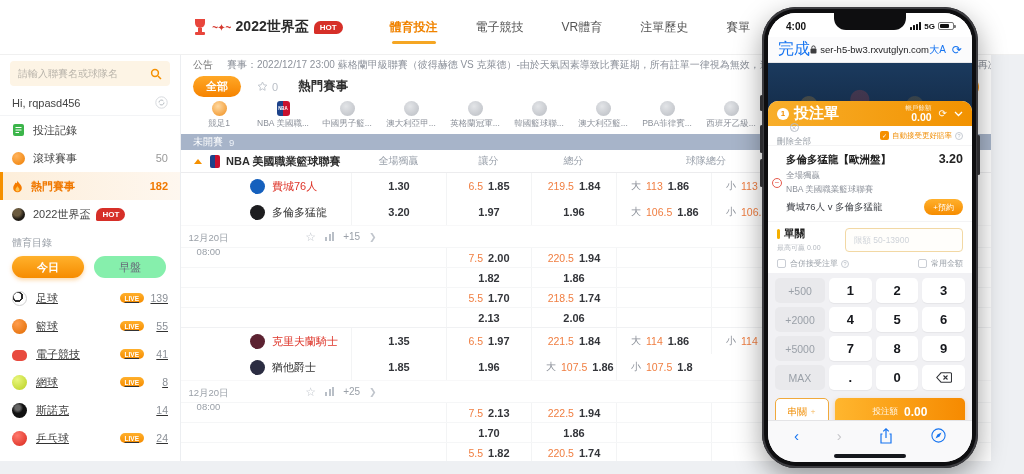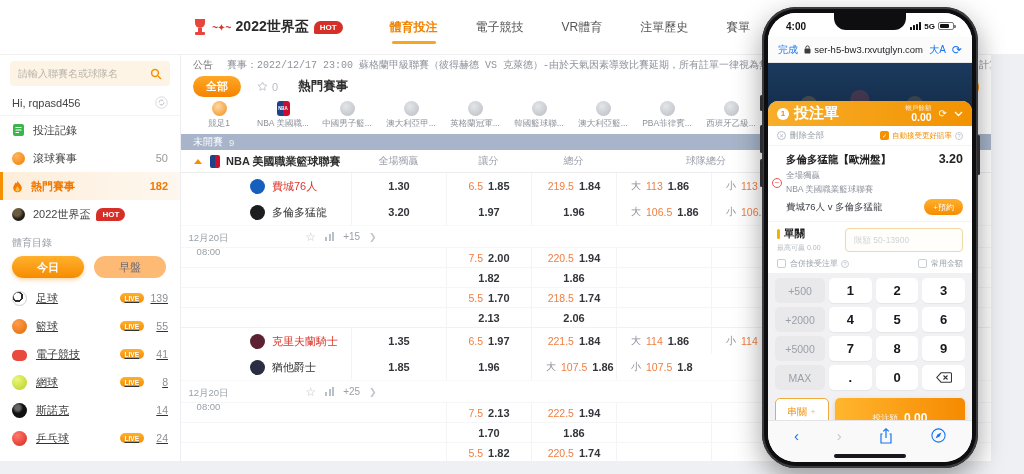--- a/index.html
+++ b/index.html
@@ -42,40 +42,40 @@
   .menu-item { display:flex; align-items:center; height:28px; padding:0 12px; cursor:pointer; }
   .menu-item .mi-label { font-size:11px; color:#444; margin-left:8px; }
   .menu-item .mi-count { margin-left:auto; font-size:11px; color:#999; }
   .menu-item.active { background:linear-gradient(90deg,#fdeeda,#fef7ef); border-left:3px solid #f59000; padding-left:9px;}
   .menu-item.active .mi-label, .menu-item.active .mi-count { color:#f07800; font-weight:bold; }
   .catalog-label { font-size:10px; color:#9aa0a8; padding:8px 12px 4px; }
   .pill-row { display:flex; gap:10px; padding:2px 12px 6px; }
   .pill { width:72px; height:22px; border-radius:12px; display:flex; align-items:center; justify-content:center;
     font-size:11px; cursor:pointer; }
   .pill.today { background:linear-gradient(180deg,#ffb12c,#f68c00); color:#fff; font-weight:bold; box-shadow:0 2px 4px rgba(246,140,0,.35);}
-  .pill.early { background:#fdba74; color:#667; }
+  .pill.early { background:#86efac; color:#667; }
   .sport-item { display:flex; align-items:center; height:28px; padding:0 12px; cursor:pointer;text-decoration:underline; }
   .sport-item .sname { margin-left:9px; font-size:11px; color:#3d3d3d; }
   .sport-item .spacer { flex:1; }
   .live { background:linear-gradient(180deg,#ffb02c,#f68c00); color:#fff; font-size:6.5px; font-weight:bold;
     border-radius:7px; padding:1.5px 5px; margin-right:6px; }
   .scount { font-size:10.5px; color:#8a8f96; min-width:18px; text-align:right; }
   .sicon { width:15px; height:15px; border-radius:50%; flex:0 0 auto; }
   .ic-soccer { background:radial-gradient(circle at 35% 35%, #fff 0 30%, #2b2b2b 31% 45%, #fff 46%); border:1px solid #cfcfcf; }
   .ic-basketball { background:radial-gradient(circle at 35% 30%, #ff9d4d, #e06a00); }
   .ic-esports { border-radius:5px; background:#e84a3e; height:11px; margin-top:2px; }
   .ic-tennis { background:radial-gradient(circle at 35% 30%, #e9f77e, #b8cf1f); }
   .ic-snooker { background:radial-gradient(circle at 38% 32%, #666 0 18%, #111 40%); }
   .ic-pingpong { background:radial-gradient(circle at 35% 30%, #ff7a6e, #d8251a); }
   .ic-live-ball { background:radial-gradient(circle at 35% 30%, #ffb45e, #ee7d00); }
   .ic-worldcup { background:radial-gradient(circle at 38% 32%, #6b5b3f 0 30%, #201c16 60%); }
 
   
   .main { position:absolute; left:181px; top:55px; width:810px; height:406px; background:#fff; overflow:hidden; }
-  .announce { height:19px; display:flex; align-items:center; padding:0 12px; overflow:hidden; white-space:nowrap;font-family:Liberation Mono, monospace; }
+  .announce { height:19px; display:flex; align-items:center; padding:0 12px; overflow:hidden; white-space:nowrap; }
   .announce .alabel { color:#777; font-size:10px; margin-right:14px; flex:0 0 auto;}
   .announce .atext { color:#8d929b; font-size:10px; }
   .tabs-row { height:25px; display:flex; align-items:center; padding:0 12px;text-align:right; }
   .all-pill { background:linear-gradient(180deg,#ffa827,#f68300); color:#fff; font-size:11px; font-weight:bold;
     border-radius:11px; padding:3px 13px; cursor:pointer; }
   .star-group { display:flex; align-items:center; margin-left:16px; color:#b9bec6; font-size:11px; cursor:pointer;}
   .tabs-title { margin-left:20px; font-size:12.5px; font-weight:bold; color:#2e2e2e; }
   .tabs-right { margin-left:auto; display:flex; align-items:center; }
   .sel-label { font-size:10px; color:#98a0ab; }
   .sel-value { font-size:10.5px; color:#4a4f56; margin:0 3px 0 7px; }
@@ -140,21 +140,21 @@
   .notch { position:absolute; left:50%; transform:translateX(-50%); top:0; width:72px; height:17px;
     background:#0e0e10; border-radius:0 0 12px 12px; }
   .p-status-right { margin-left:auto; display:flex; align-items:center; gap:3px; }
   .sig { display:flex; align-items:flex-end; gap:1px; height:8px;}
   .sig i { width:2px; background:#111; display:block; border-radius:0.5px;}
   .p-net { font-size:8px; font-weight:bold; color:#111; }
   .batt { width:16px; height:8px; border:1px solid #777; border-radius:2px; position:relative; }
   .batt::after { content:""; position:absolute; left:1px; top:1px; bottom:1px; width:9px; background:#111; border-radius:1px;}
   .batt::before { content:""; position:absolute; right:-3px; top:2px; width:2px; height:3px; background:#777; border-radius:0 1px 1px 0;}
   .p-url { height:26px; background:#fbfbfc; border-bottom:1px solid #e8e8ea; display:flex; align-items:center; padding:0 10px;}
-  .p-done { color:#1674f0; font-size:10px; flex:0 0 auto; cursor:pointer;}
+  .p-done { color:#1674f0; font-size:16px; flex:0 0 auto; cursor:pointer;}
   .p-url-center { flex:1; display:flex; align-items:center; justify-content:center; gap:3px; overflow:hidden;}
   .p-url-text { font-size:9.5px; color:#1c1c1e; white-space:nowrap; overflow:hidden;}
   .p-aa { color:#1674f0; font-size:10px; cursor:pointer;}
   .p-reload { color:#1674f0; font-size:12px; margin-left:6px; cursor:pointer;}
   .p-content { flex:1; background:#16304e; position:relative; display:flex; flex-direction:column; overflow:hidden;}
   .p-content::before { content:""; position:absolute; left:0; top:0; right:0; height:52px;
     background:radial-gradient(circle at 20% 80%, #f5a62333 0 8px, transparent 9px),
                radial-gradient(circle at 45% 70%, #e8453c33 0 9px, transparent 10px),
                radial-gradient(circle at 72% 80%, #f5a62326 0 8px, transparent 9px),
                linear-gradient(180deg,#1b3a5e,#142c49); }
@@ -164,21 +164,21 @@
     display:flex; align-items:center; padding:0 9px; }
   .slip-num { width:12px; height:12px; border-radius:50%; background:#fff; color:#f08c00; font-size:8px; font-weight:bold;
     display:flex; align-items:center; justify-content:center; margin-right:5px;}
   .slip-title { color:#fff; font-size:15px; font-weight:bold; }
   .slip-head-right { margin-left:auto; display:flex; align-items:center; gap:7px; }
   .acct { text-align:right; line-height:1.15; }
   .acct-label { font-size:6.5px; color:rgba(255,255,255,.85); }
   .acct-val { font-size:10.5px; font-weight:bold; color:#fff; }
   .hd-ic { color:rgba(255,255,255,.95); font-size:10px; cursor:pointer;}
   .slip-toolbar { height:20px; display:flex; align-items:center; padding:0 9px; border-bottom:1px solid #f4f4f5;}
-  .del-all { display:flex; align-items:center; gap:4px; color:#9aa0a8; font-size:8.5px; cursor:pointer;}
+  .del-all { display:flex; align-items:center; gap:4px; color:#9aa0a8; font-size:8.5px; cursor:pointer;flex-direction:column;}
   .circ-x { width:9px; height:9px; border:1px solid #b9bec6; border-radius:50%; color:#b9bec6; font-size:6px;
     display:flex; align-items:center; justify-content:center; }
   .auto-acc { margin-left:auto; display:flex; align-items:center; gap:3px; cursor:pointer;}
   .auto-box { width:9px; height:9px; background:#f59000; border-radius:2px; color:#fff; font-size:6px;
     display:flex; align-items:center; justify-content:center;}
   .auto-text { color:#f08c00; font-size:7.5px; }
   .info-c { width:8px; height:8px; border:1px solid #c6cbd2; border-radius:50%; color:#b4bac2; font-size:5.5px;
     display:flex; align-items:center; justify-content:center;}
   .bet-card { padding:6px 9px 6px 18px; position:relative; border-bottom:1px solid #f4f4f5;}
   .rm { position:absolute; left:4px; top:32px; width:10px; height:10px; border:1px solid #e65a4d; border-radius:50%;
@@ -206,21 +206,21 @@
   .check-right { margin-left:auto; display:flex; align-items:center; }
   .keypad { background:#f1f1f4; padding:5px 7px; display:grid; grid-template-columns:50px 1fr 1fr 1fr; gap:4px; }
   .key { height:25px; border-radius:5px; display:flex; align-items:center; justify-content:center; cursor:pointer;}
   .key.quick { background:#e9e9ec; color:#9aa0a8; font-size:10.5px; }
   .key.num { background:#fff; color:#16181d; font-size:13px; font-weight:bold; box-shadow:0 1px 1px rgba(0,0,0,.05);}
   .bottom-row { background:#f1f1f4; display:flex; gap:6px; padding:3px 7px 8px; }
   .parlay { width:54px; height:27px; background:#fff; border:1px solid #f0a93c; border-radius:5px; color:#f08c00;
     font-size:10px; display:flex; align-items:center; justify-content:center; gap:2px; cursor:pointer;}
   .parlay .plus { font-size:8px; color:#f5b659;}
   .bet-btn { flex:1; height:27px; border-radius:5px; background:linear-gradient(90deg,#ffb62e,#f68a00);
-    display:flex; align-items:flex-end; justify-content:center; gap:6px; cursor:pointer; box-shadow:0 2px 5px rgba(246,138,0,.35);}
+    display:flex; align-items:center; justify-content:center; gap:6px; cursor:pointer; box-shadow:0 2px 5px rgba(246,138,0,.35);}
   .bet-btn-label { color:rgba(255,255,255,.92); font-size:8.5px; }
   .bet-btn-amt { color:#fff; font-size:12px; font-weight:bold; }
   .p-toolbar { height:42px; background:#f9f9fa; border-top:1px solid #e4e4e6; display:flex; align-items:flex-start;
     justify-content:space-between; padding:7px 26px 0; position:relative;}
   .tb-ic { font-size:15px; color:#1674f0; cursor:pointer; line-height:1;}
   .tb-ic.dis { color:#c7c7cb; }
   .home-bar { position:absolute; left:50%; transform:translateX(-50%); bottom:4px; width:72px; height:4px;
     background:#16181d; border-radius:3px; }
   svg { display:block; }
 </style>

